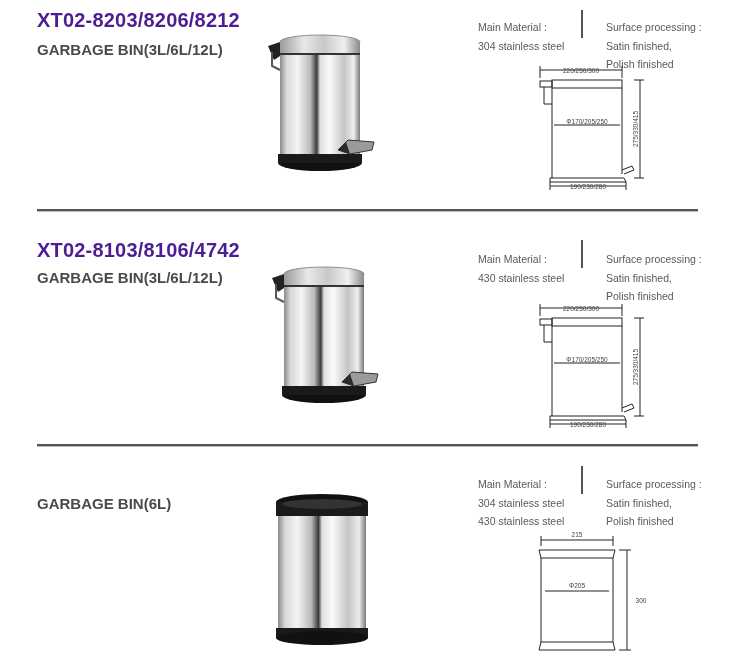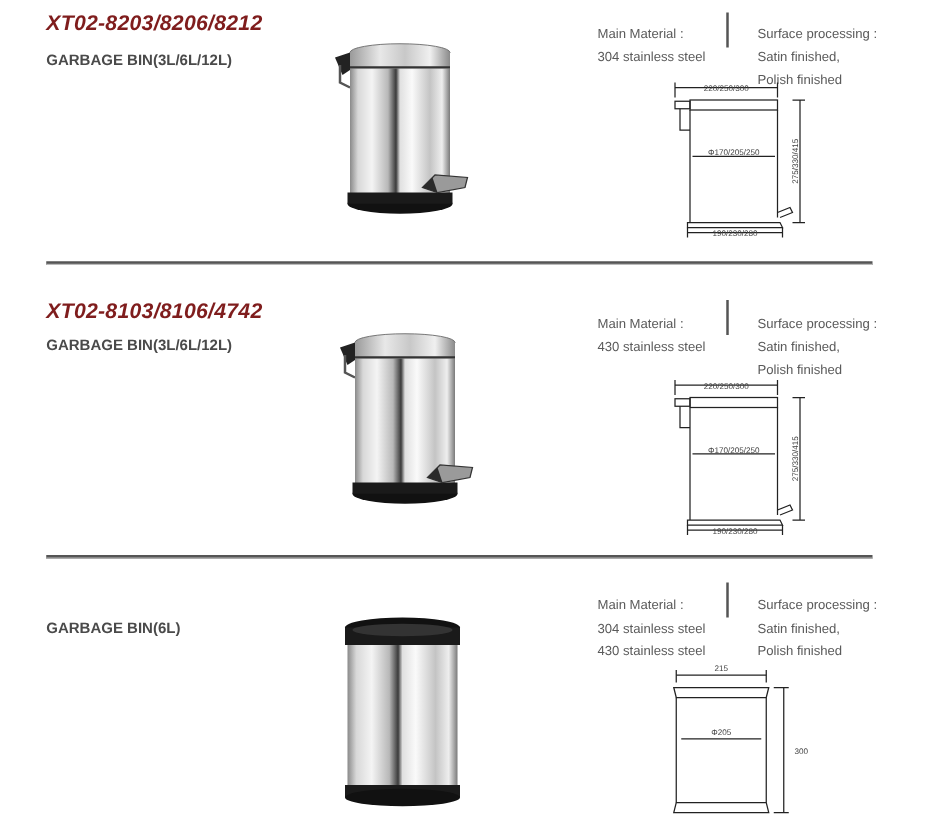--- a/index.html
+++ b/index.html
@@ -1,19 +1,19 @@
 <!DOCTYPE html>
 <html><head>
 <meta charset="utf-8">
 <style>
   html, body { margin: 0; padding: 0; background: #ffffff; }
   body { width: 756px; height: 663px; position: relative; overflow: hidden; font-family: "Liberation Sans", sans-serif; }
   .section { position: absolute; left: 0; width: 756px; }
-  .title { position: absolute; left: 37px; font-size: 17px; font-weight: bold; color: #7f1d1d; letter-spacing: 0.2px; margin: 0; font-style: italic; }
-  .subtitle { position: absolute; left: 37px; font-size: 12px; font-weight: bold; color: #4a4a4a; margin: 0; }
+  .title { position: absolute; left: 37px; font-size: 20px; font-weight: bold; color: #4c1d95; letter-spacing: 0.2px; margin: 0; }
+  .subtitle { position: absolute; left: 37px; font-size: 15px; font-weight: bold; color: #4a4a4a; margin: 0; }
   .spec-col { position: absolute; font-size: 10.5px; color: #5a5a5a; line-height: 18.5px; margin-top: 13px; }
   .spec-col div { white-space: nowrap; }
   .spec-divider { position: absolute; width: 1.5px; background: #555555; }
   .separator { position: absolute; left: 37px; width: 661px; height: 2px; background: #555555; border-bottom: 1px solid #bbbbbb; }
   .product { position: absolute; }
   .drawing { position: absolute; }
   svg text { font-family: "Liberation Sans", sans-serif; }
 </style>
 </head>
 <body>

